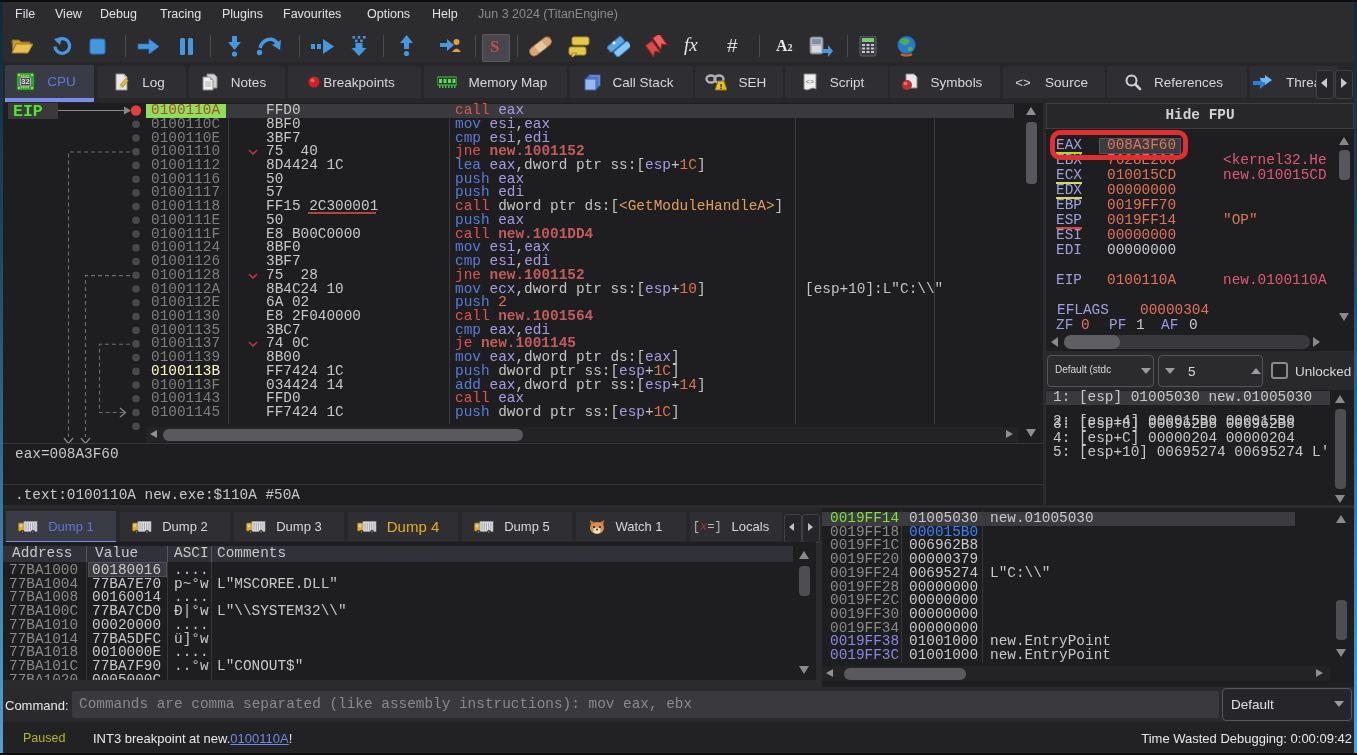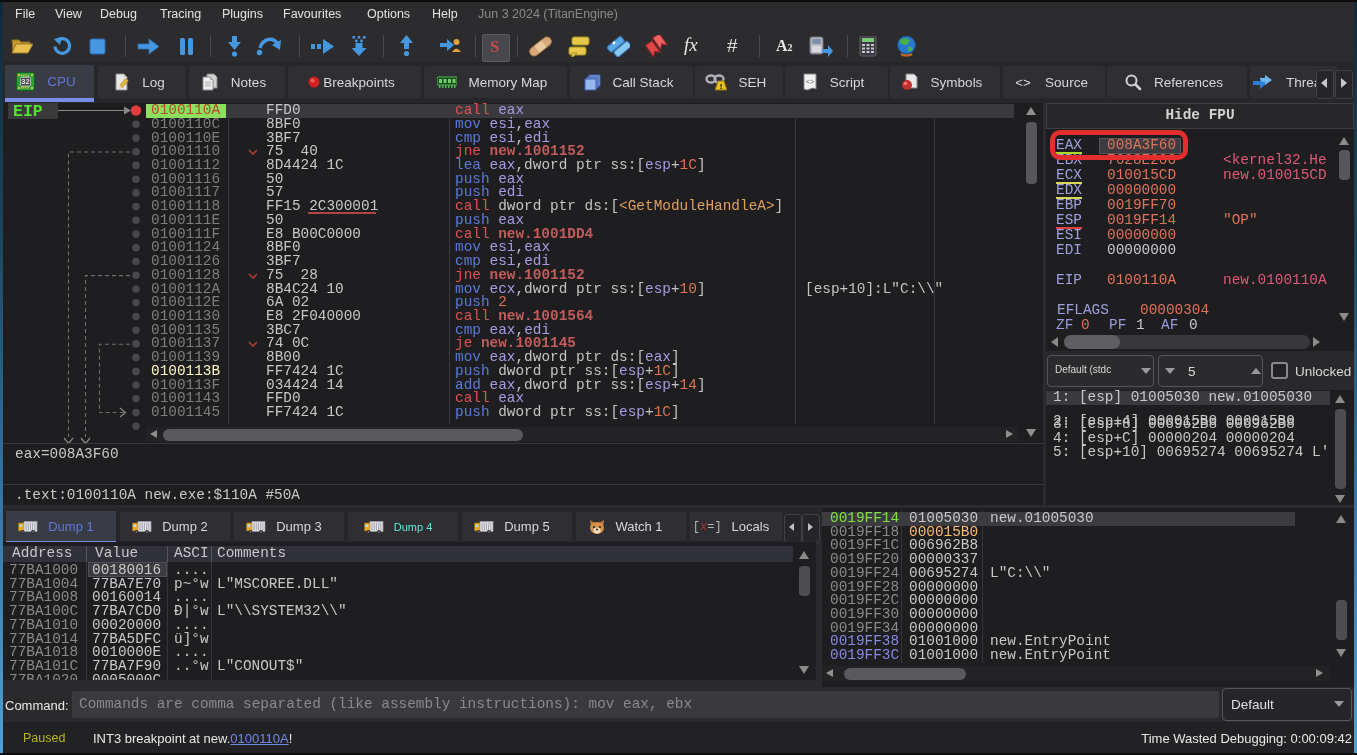--- a/index.html
+++ b/index.html
@@ -553,21 +553,21 @@
         <rect x="9.7" y="3.5" width="1.1" height="8"></rect>
         <rect x="11.9" y="3.5" width="1.1" height="8"></rect>
         <rect x="14.1" y="3.5" width="1.1" height="8"></rect>
         <rect x="16.3" y="3.5" width="1.1" height="8"></rect>
       </g>
       <circle cx="4.5" cy="13" r="2" fill="#2e2e30"></circle>
       <circle cx="4.5" cy="13" r="0.8" fill="#909098"></circle>
       <circle cx="15" cy="13" r="2" fill="#2e2e30"></circle>
       <circle cx="15" cy="13" r="0.8" fill="#909098"></circle>
     </svg>
-    <span style="font-family:'Liberation Sans',sans-serif;font-size:11px;color:#5eead4;white-space:nowrap;">Dump 4</span>
+    <span style="font-family:'Liberation Sans',sans-serif;font-size:15px;color:#eab308;white-space:nowrap;">Dump 4</span>
   </div>
 <div class="dtab" style="left:462px;width:110px;background:#2e2e33;display:flex;align-items:center;justify-content:center;gap:10px;overflow:hidden;">
     <svg width="20" height="15" viewBox="0 0 20 15" style="flex:none;">
       <rect x="0.5" y="4" width="6" height="8" rx="1" fill="#e8a820" stroke="#a87810" stroke-width="0.7"></rect>
       <rect x="1.5" y="5.5" width="2.6" height="2.6" fill="#b8d8f0"></rect>
       <rect x="6" y="2.5" width="13" height="10" fill="#e4e4ea" stroke="#9a9aa2" stroke-width="0.7"></rect>
       <g fill="#a8a8b2">
         <rect x="7.5" y="3.5" width="1.1" height="8"></rect>
         <rect x="9.7" y="3.5" width="1.1" height="8"></rect>
         <rect x="11.9" y="3.5" width="1.1" height="8"></rect>
@@ -650,25 +650,25 @@
 <div class="thumb" style="left:799px;top:566px;width:11px;height:30px;background:#4e4e52;"></div>
 <div class="tri" style="left:799px;top:666px;border-left:5.5px solid transparent;border-right:5.5px solid transparent;border-top:8px solid #8a8a8a;"></div>
 <div class="a" style="left:822px;top:508px;width:533px;height:179px;background:#1e1e20;"></div>
 <div class="a" style="left:901px;top:510px;width:1px;height:153px;background:#36363a;"></div>
 <div class="a" style="left:982px;top:510px;width:1px;height:153px;background:#36363a;"></div>
 <div class="a" style="left:822px;top:512px;width:473px;height:14px;background:#3c3c40;"></div>
 <div class="a mono" style="left:830px;top:512.0px;color:#7ee23e;">0019FF14</div>
 <div class="a mono" style="left:909px;top:512.0px;color:#c8c8c8;">01005030</div>
 <div class="a mono" style="left:990px;top:512.0px;color:#c8c8c8;">new.01005030</div>
 <div class="a mono" style="left:830px;top:525.7px;color:#8a8a8a;">0019FF18</div>
-<div class="a mono" style="left:909px;top:525.7px;color:#fdba74;text-align:right;">000015B0</div>
+<div class="a mono" style="left:909px;top:525.7px;color:#3b82f6;text-align:right;">000015B0</div>
 <div class="a mono" style="left:830px;top:539.4px;color:#8a8a8a;">0019FF1C</div>
 <div class="a mono" style="left:909px;top:539.4px;color:#c8c8c8;">006962B8</div>
 <div class="a mono" style="left:830px;top:553.1px;color:#8a8a8a;">0019FF20</div>
-<div class="a mono" style="left:909px;top:553.1px;color:#c8c8c8;">00000337</div>
+<div class="a mono" style="left:909px;top:553.1px;color:#c8c8c8;">00000379</div>
 <div class="a mono" style="left:830px;top:566.8px;color:#8a8a8a;">0019FF24</div>
 <div class="a mono" style="left:909px;top:566.8px;color:#c8c8c8;">00695274</div>
 <div class="a mono" style="left:990px;top:566.8px;color:#c8c8c8;">L"C:\\"</div>
 <div class="a mono" style="left:830px;top:580.5px;color:#8a8a8a;">0019FF28</div>
 <div class="a mono" style="left:909px;top:580.5px;color:#c8c8c8;">00000000</div>
 <div class="a mono" style="left:830px;top:594.2px;color:#8a8a8a;">0019FF2C</div>
 <div class="a mono" style="left:909px;top:594.2px;color:#c8c8c8;">00000000</div>
 <div class="a mono" style="left:830px;top:607.9px;color:#8a8a8a;">0019FF30</div>
 <div class="a mono" style="left:909px;top:607.9px;color:#c8c8c8;">00000000</div>
 <div class="a mono" style="left:830px;top:621.6px;color:#8a8a8a;">0019FF34</div>

